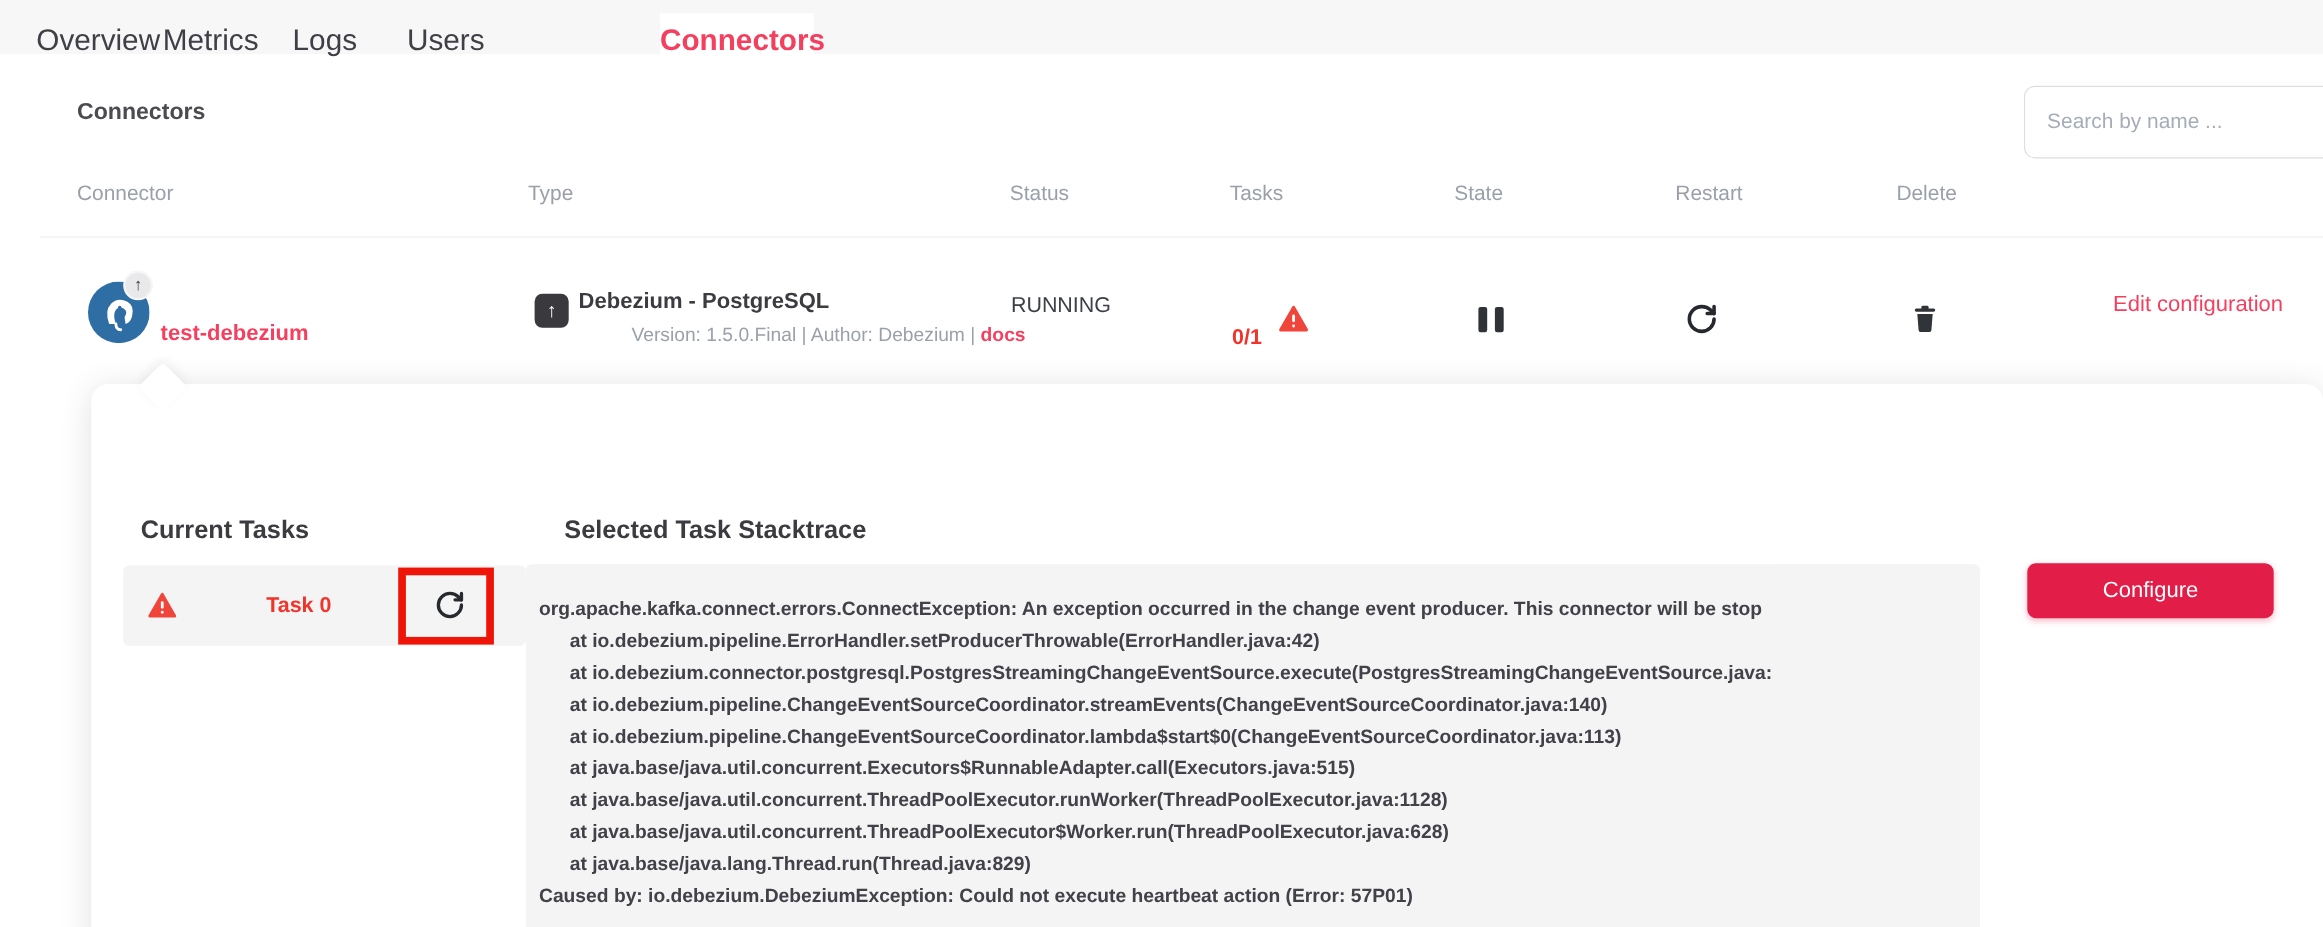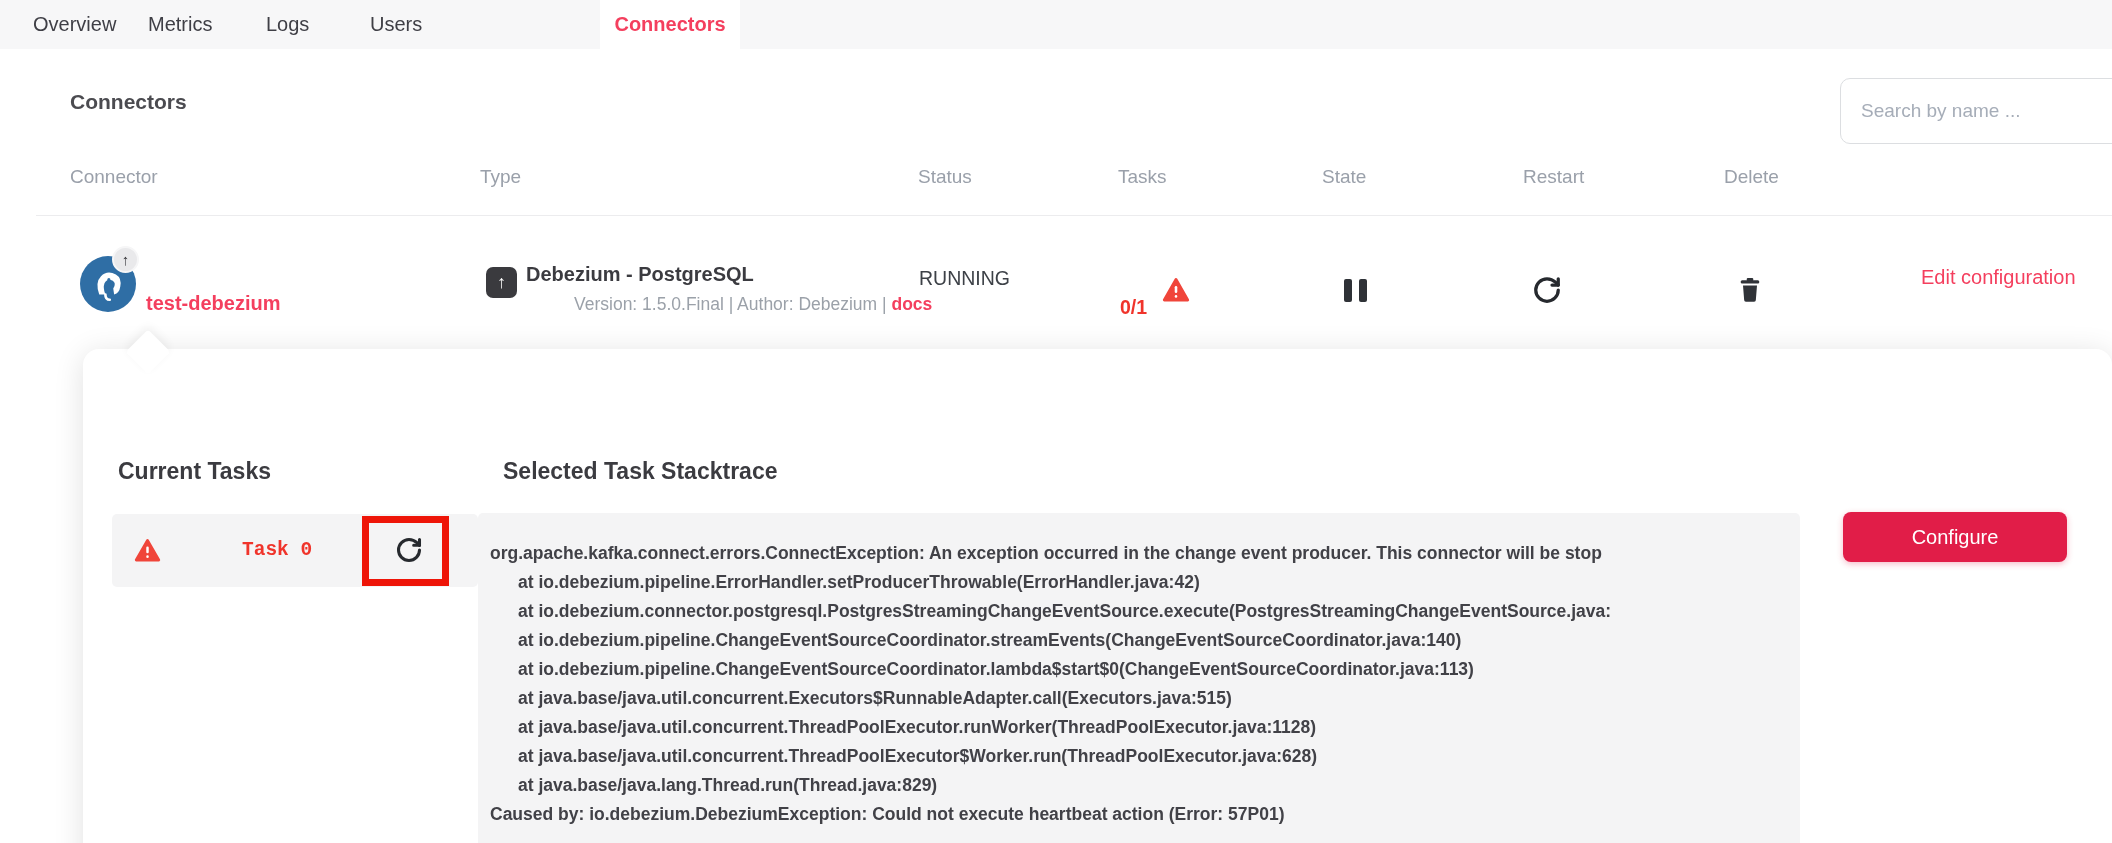--- a/index.html
+++ b/index.html
@@ -3,21 +3,21 @@
 <meta charset="utf-8">
 <style>
   html,body { margin:0; padding:0; background:#fff; }
   * { box-sizing:border-box; }
   .screen {
     position:relative; width:2112px; height:843px; overflow:hidden;
     font-family:"Liberation Sans", sans-serif; background:#ffffff; color:#3f3f46;
   }
   
   .tabbar { position:absolute; top:0; left:0; width:2112px; height:49px; background:#f7f7f8; }
-  .tab { position:absolute; top:0; height:49px; line-height:49px; font-size:20px; color:#3f3f46; cursor:pointer; }
+  .tab { position:absolute; top:12px; height:49px; line-height:49px; font-size:27px; color:#3f3f46; cursor:pointer; }
   .tab.active { background:#ffffff; color:#f43f5e; font-weight:700; text-align:center; }
   
   .page-title { position:absolute; left:70px; top:90px; font-size:21px; font-weight:700; color:#4b4b50; }
   .search-input {
     position:absolute; left:1840px; top:78px; width:400px; height:66px;
     border:1px solid #dcdee1; border-radius:10px; padding:0 20px; font-size:19px;
     font-family:"Liberation Sans", sans-serif; color:#3f3f46; outline:none; background:#fff;
   }
   .search-input::placeholder { color:#a6adb8; }
   
@@ -52,30 +52,30 @@
   .edit-link { position:absolute; left:1921px; top:266px; font-size:20px; color:#f43f5e; cursor:pointer; text-decoration:none; }
   
   .notch {
     position:absolute; left:132px; top:336px; width:32px; height:32px; background:#fff;
     transform:rotate(45deg); border-radius:4px; box-shadow:-3px -3px 10px rgba(0,0,0,0.06); z-index:3;
   }
   .card {
     position:absolute; left:83px; top:349px; width:2029px; height:600px;
     background:#fff; border-radius:16px; box-shadow:0 4px 30px rgba(0,0,0,0.12); z-index:2;
   }
-  .card h2 { position:absolute; margin:6px; font-size:23px; font-weight:700; color:#3b3b40; }
+  .card h2 { position:absolute; margin:16px; font-size:23px; font-weight:700; color:#3b3b40; }
   .h-current { left:29px; top:103px; }
   .h-stack { left:414px; top:103px; }
   .annotation {
     position:absolute; left:130px; top:138px; font-size:21px; letter-spacing:1px;
     color:#f01f0e; font-weight:500; z-index:6; white-space:nowrap;
   }
   .task-panel {
     position:absolute; left:29px; top:165px; width:366px; height:73px;
-    background:#f4f4f5; border-radius:5px;font-family:Liberation Mono, monospace;
+    background:#f4f4f5; border-radius:5px;
   }
   .task-warn { position:absolute; left:22px; top:23px; }
   .task-warn .warn { width:27px; height:27px; }
   .task-label { position:absolute; left:130px; top:25px; font-size:19.5px; font-weight:700; color:#f0342b; cursor:pointer; }
   .task-restart { position:absolute; left:283px; top:22px; width:28px; height:28px; background:none; border:none; padding:0; cursor:pointer; }
   .highlight-box {
     position:absolute; left:279px; top:167px; width:87px; height:70px;
     border:7px solid #ee1508; z-index:5; pointer-events:none;
   }
   .stack-panel {

